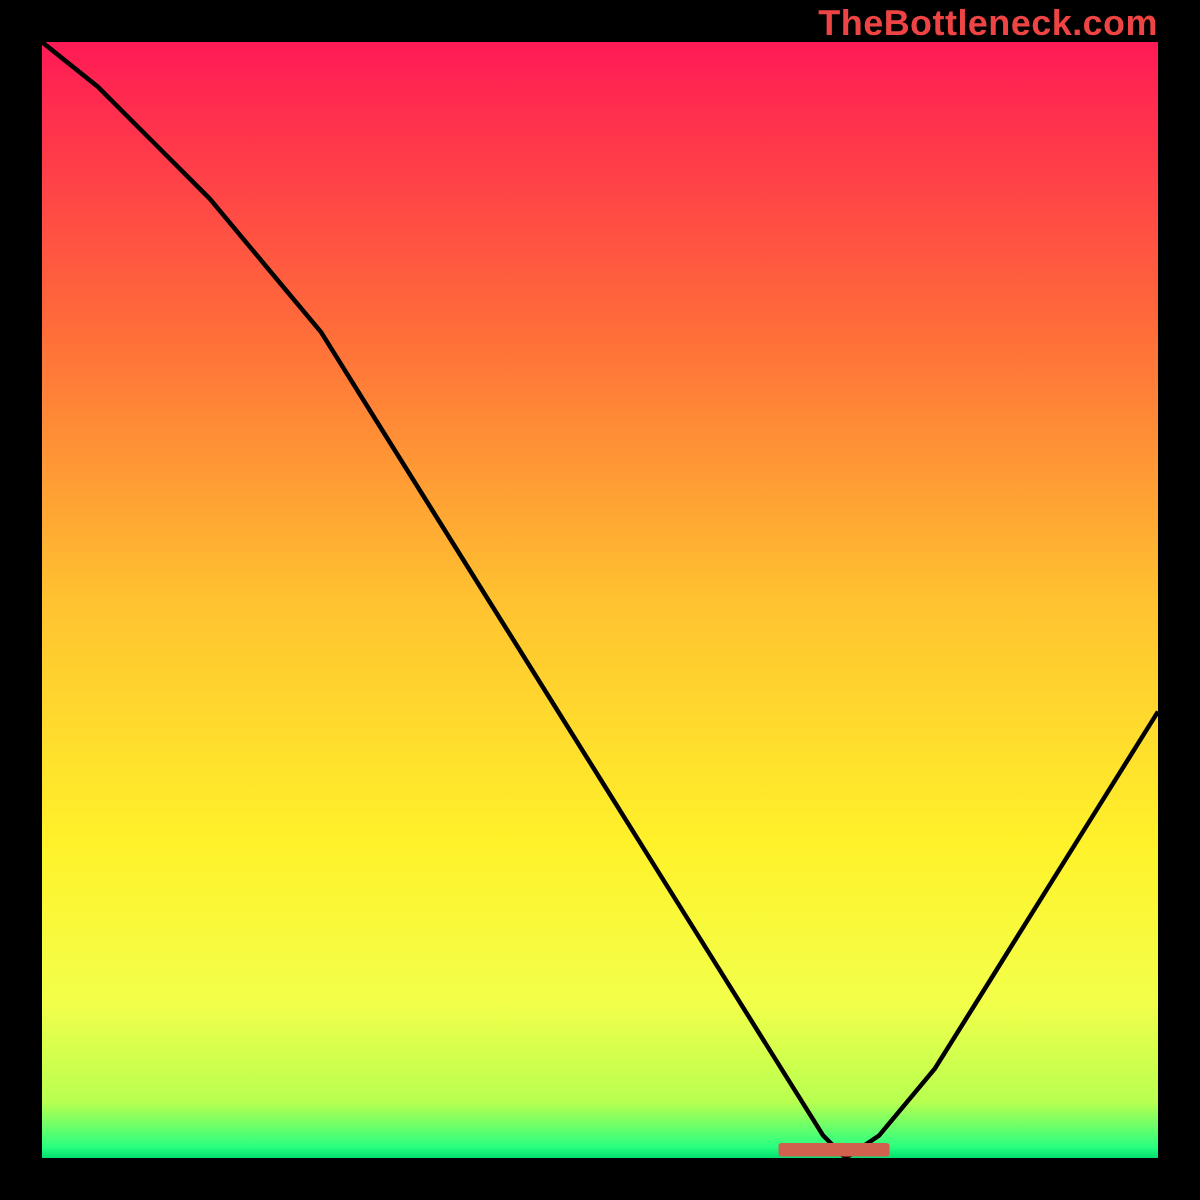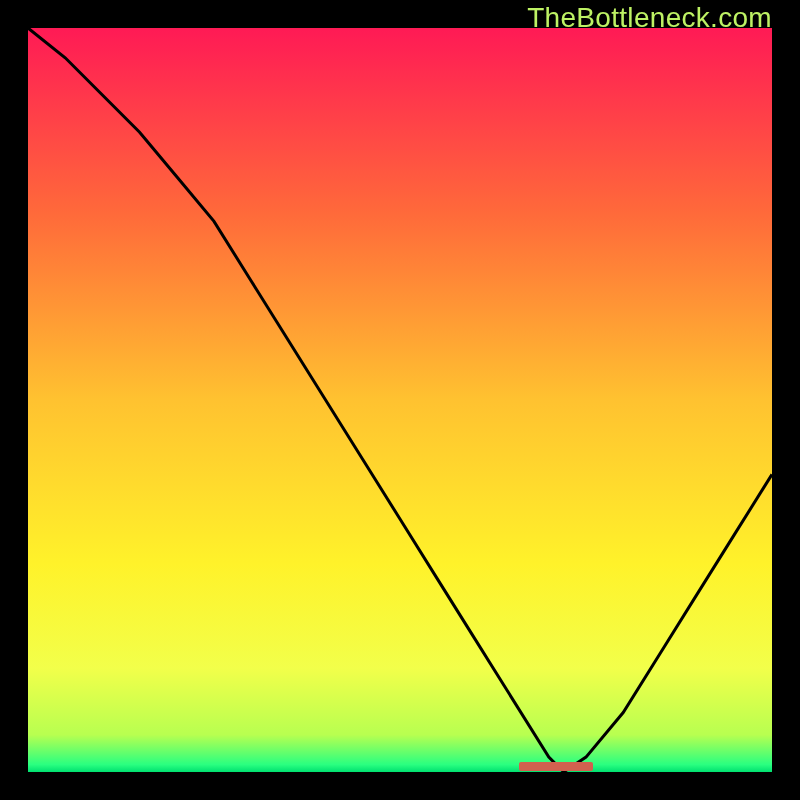--- a/index.html
+++ b/index.html
@@ -1,17 +1,17 @@
 <!DOCTYPE html>
 <html><head>
 <meta charset="utf-8">
 <style>
   * { margin: 0; padding: 0; box-sizing: border-box; }
   body { width: 800px; height: 800px; background: #000; position: relative; font-family: Arial, sans-serif; }
-  .watermark { position: absolute; top: 2px; right: 28px; color: #bef264; font-size: 28px; font-weight: normal; letter-spacing: 0.3px; }
+  .watermark { position: absolute; top: 2px; right: 28px; color: #ef4444; font-size: 24px; font-weight: bold; letter-spacing: 0.3px; }
   .plot-container { position: absolute; top: 28px; left: 28px; width: 744px; height: 744px; background: #000; }
   .gradient-area { position: absolute; top: 0; left: 0; width: 744px; height: 744px; }
   .curve-svg { position: absolute; top: 0; left: 0; width: 744px; height: 744px; }
   .marker-wrap { position: absolute; left: 0; top: 0; width: 744px; height: 744px; }
   .min-bar { position: absolute; height: 9px; background: #d1614f; border-radius: 2px; }
 </style>
 </head>
 <body>
 
 <div class="watermark">TheBottleneck.com</div>

